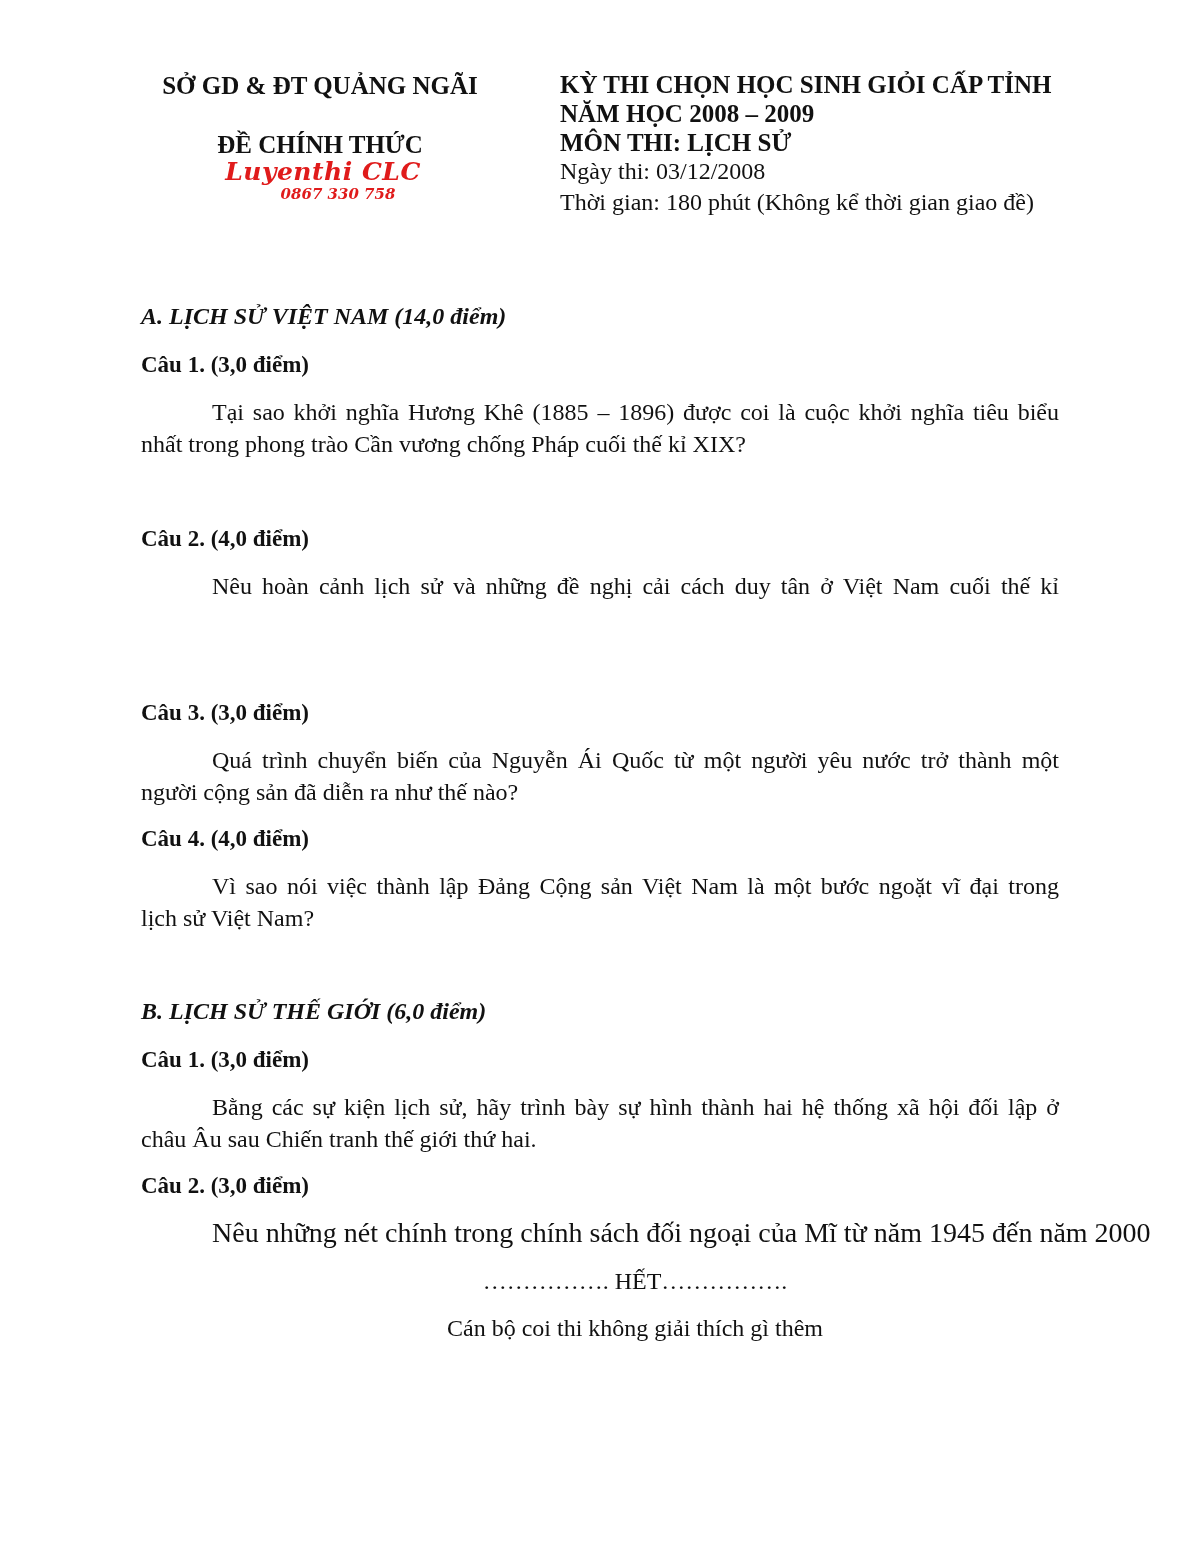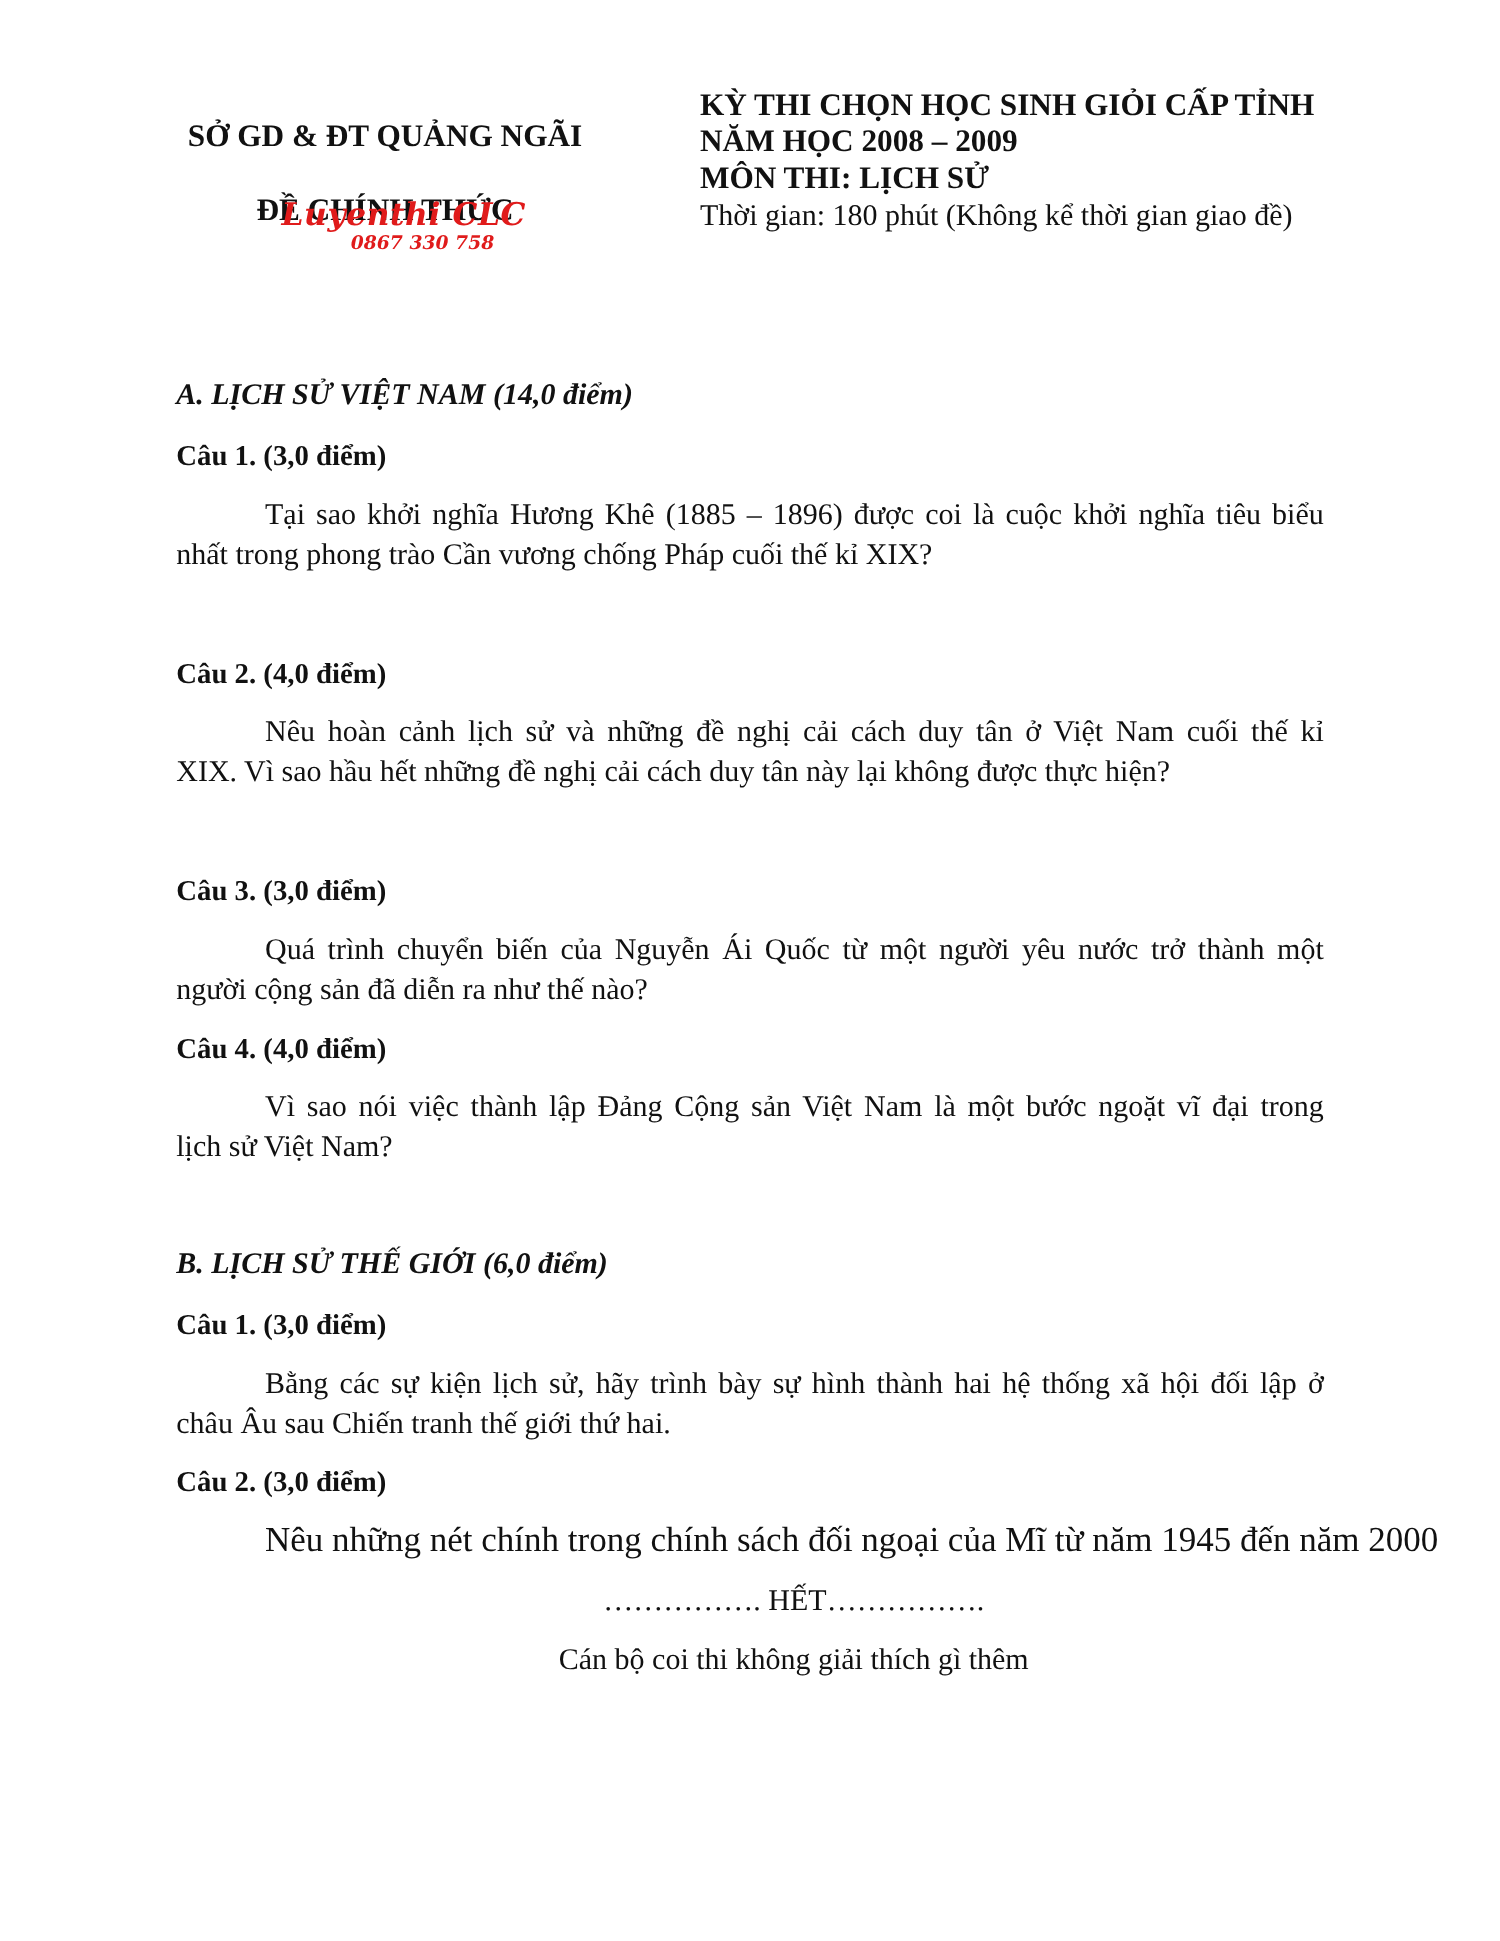--- a/index.html
+++ b/index.html
@@ -1,19 +1,19 @@
 <!DOCTYPE html>
 <html><head>
   <meta charset="utf-8">
   <style>
     html, body { margin: 0; padding: 0; background: #ffffff; }
     body { width: 1200px; height: 1553px; position: relative; overflow: hidden;
            font-family: "Liberation Serif", "DejaVu Serif", serif; color: #111111; }
     .abs { position: absolute; white-space: nowrap; }
-    .hdr-left { position: absolute; left: 128px; top: 70px; width: 360px; text-align: center; margin-top: 24px; }
+    .hdr-left { position: absolute; left: 140px; top: 70px; width: 360px; text-align: center; }
     .hdr-left .org { font-weight: bold; font-size: 25px; line-height: 32px; }
     .hdr-left .official { font-weight: bold; font-size: 25px; line-height: 32px; margin-top: 27px; }
     .watermark { position: absolute; left: 208px; top: 158px; width: 230px; text-align: center; color: #e01b1b;
                  font-family: "DejaVu Serif", serif; font-style: italic; font-weight: bold; }
     .watermark .brand { font-size: 25px; line-height: 28px; letter-spacing: 0.5px; }
     .watermark .phone { font-size: 15px; line-height: 17px; margin-left: 30px; }
     .hdr-right { position: absolute; left: 560px; top: 70px; width: 540px; text-align: left; }
     .hdr-right .l1 { font-weight: bold; font-size: 25px; line-height: 29px; }
     .hdr-right .l2 { font-weight: bold; font-size: 25px; line-height: 29px; }
     .hdr-right .l3 { font-weight: bold; font-size: 25px; line-height: 29px; }
@@ -35,35 +35,35 @@
 </div>
 <div class="watermark">
   <div class="brand">Luyenthi CLC</div>
   <div class="phone">0867 330 758</div>
 </div>
 
 <div class="hdr-right">
   <div class="l1">KỲ THI CHỌN HỌC SINH GIỎI CẤP TỈNH</div>
   <div class="l2">NĂM HỌC 2008 – 2009</div>
   <div class="l3">MÔN THI: LỊCH SỬ</div>
+  <div class="l4">Ngày thi: 03/12/2008</div>
   <div class="l5">Thời gian: 180 phút (Không kể thời gian giao đề)</div>
 </div>
 
 <div class="abs section-title" style="left:141px; top:303px;">A. LỊCH SỬ VIỆT NAM (14,0 điểm)</div>
 
 <div class="abs q-title" style="left:141px; top:352px;">Câu 1. (3,0 điểm)</div>
 <div class="para" style="top:396px;">
   <span class="first">Tại sao khởi nghĩa Hương Khê (1885 – 1896) được coi là cuộc khởi nghĩa tiêu biểu</span>
   <span class="rest">nhất trong phong trào Cần vương chống Pháp cuối thế kỉ XIX?</span>
 </div>
 
 <div class="abs q-title" style="left:141px; top:526px;">Câu 2. (4,0 điểm)</div>
 <div class="para" style="top:570px;">
   <span class="first">Nêu hoàn cảnh lịch sử và những đề nghị cải cách duy tân ở Việt Nam cuối thế kỉ</span>
-  <span class="rest">XIX. Vì sao hầu hết những đề nghị cải cách duy tân này lại không được thực hiện?</span>
 </div>
 
 <div class="abs q-title" style="left:141px; top:700px;">Câu 3. (3,0 điểm)</div>
 <div class="para" style="top:744px;">
   <span class="first">Quá trình chuyển biến của Nguyễn Ái Quốc từ một người yêu nước trở thành một</span>
   <span class="rest">người cộng sản đã diễn ra như thế nào?</span>
 </div>
 
 <div class="abs q-title" style="left:141px; top:826px;">Câu 4. (4,0 điểm)</div>
 <div class="para" style="top:870px;">

